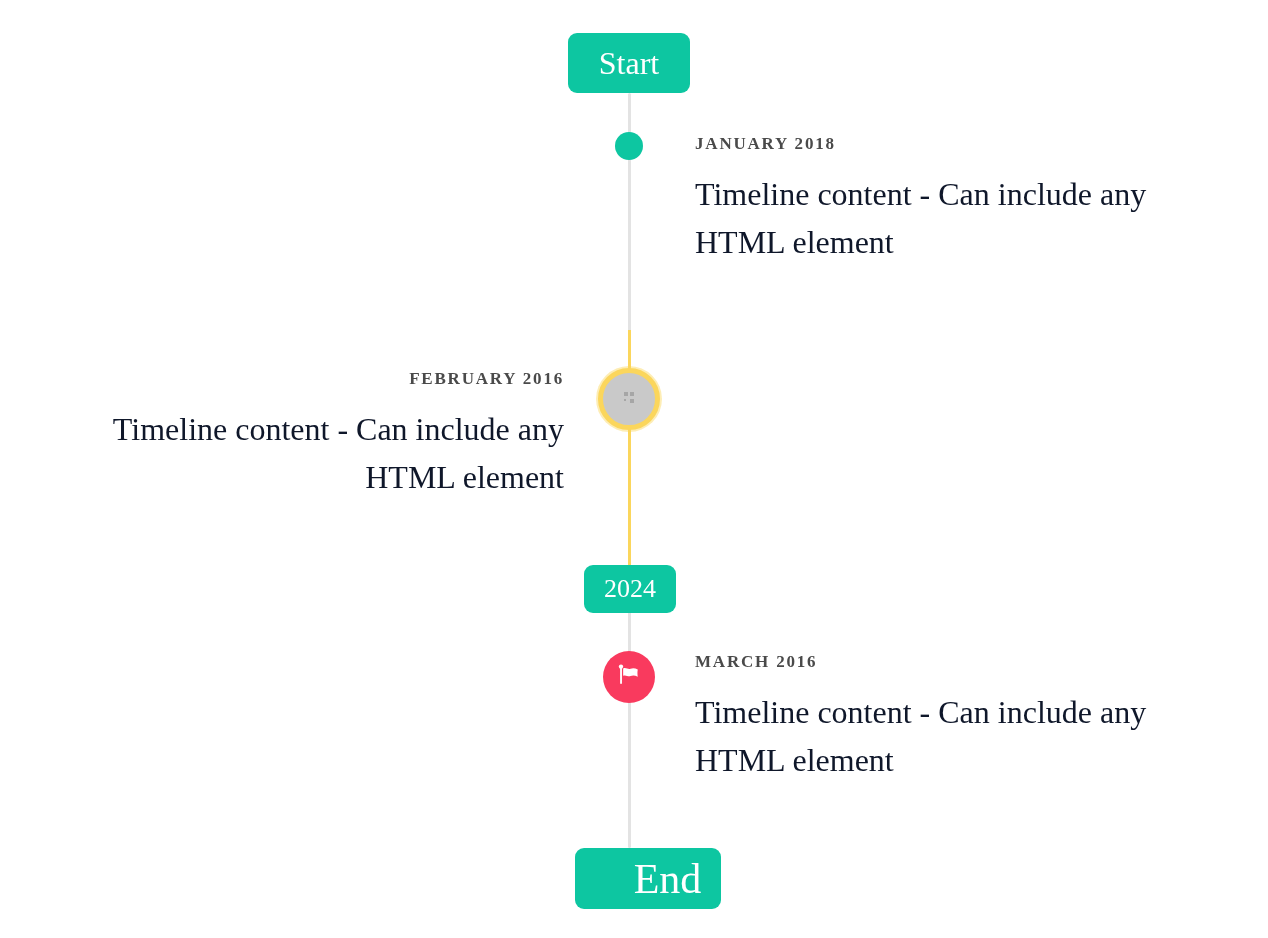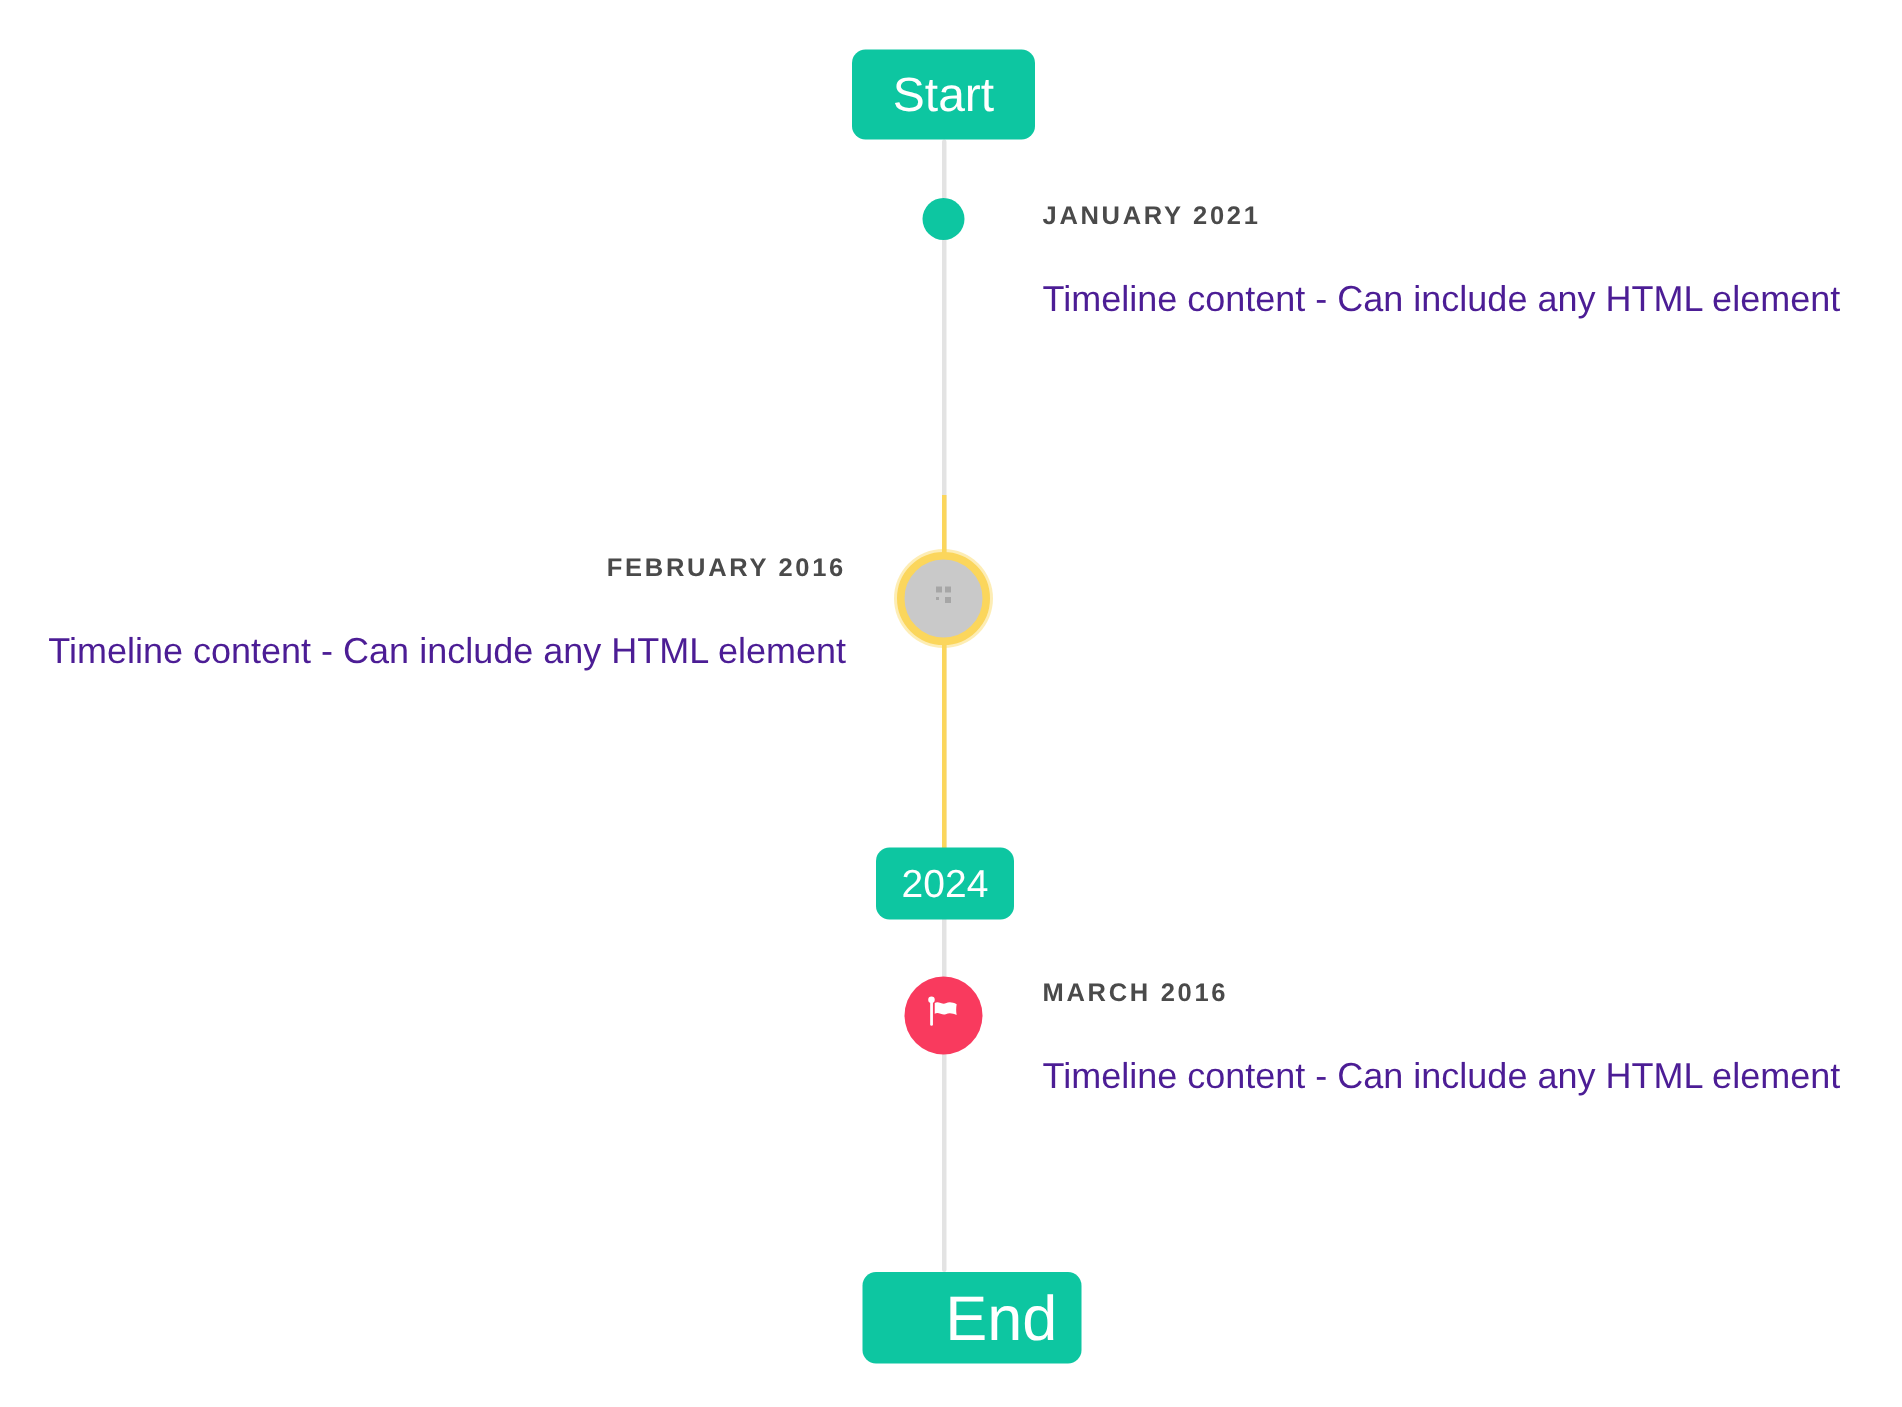--- a/index.html
+++ b/index.html
@@ -1,21 +1,21 @@
 <!DOCTYPE html>
 <html><head>
 <meta charset="utf-8">
 <style>
   html, body { margin: 0; padding: 0; background: #ffffff; }
   .canvas {
     position: relative;
     width: 1268px;
     height: 938px;
     background: #ffffff;
-    font-family: Liberation Sans, sans-serif;
+    font-family: Liberation Serif, serif;
     overflow: hidden;
   }
   
   .line-gray {
     position: absolute;
     left: 628px; top: 93px;
     width: 3px; height: 755px;
     background: #e3e3e3;
     border-radius: 2px;
   }
@@ -74,23 +74,23 @@
     position: absolute;
     font-size: 17px;
     font-weight: 700;
     letter-spacing: 1.8px;
     color: #4a4a4a;
     white-space: nowrap;
   }
   .item-content {
     position: absolute;
     width: 545px;
-    font-size: 24px;
-    line-height: 60px;
-    color: #4c1d95;
+    font-size: 32px;
+    line-height: 48px;
+    color: #0f172a;
     font-weight: 400;
   }
   .t-jan { left: 695px; top: 134px; }
   .c-jan { left: 695px; top: 170px; }
   .t-feb { right: 704px; top: 369px; text-align: center; }
   .c-feb { right: 704px; top: 405px; text-align: right; }
   .t-mar { left: 695px; top: 652px; }
   .c-mar { left: 695px; top: 688px; }
 </style>
 </head>
@@ -99,21 +99,21 @@
 <div class="canvas">
 
   <div class="line-gray"></div>
   <div class="line-yellow"></div>
 
   <div class="badge badge-start">
     <span>Start</span>
   </div>
 
   <div class="marker-dot"></div>
-  <div class="item-title t-jan">JANUARY 2021</div>
+  <div class="item-title t-jan">JANUARY 2018</div>
   <div class="item-content c-jan">Timeline content - Can include any HTML element</div>
 
   <div class="marker-image">
     <span>
       <svg width="16" height="13" viewBox="0 0 16 13" aria-hidden="true">
         <g fill="#9e9e9e" opacity="0.8">
           <rect x="3" y="1" width="4" height="4"></rect>
           <rect x="9" y="1" width="4" height="4"></rect>
           <rect x="3" y="8" width="2" height="2"></rect>
           <rect x="9" y="8" width="4" height="4"></rect>

